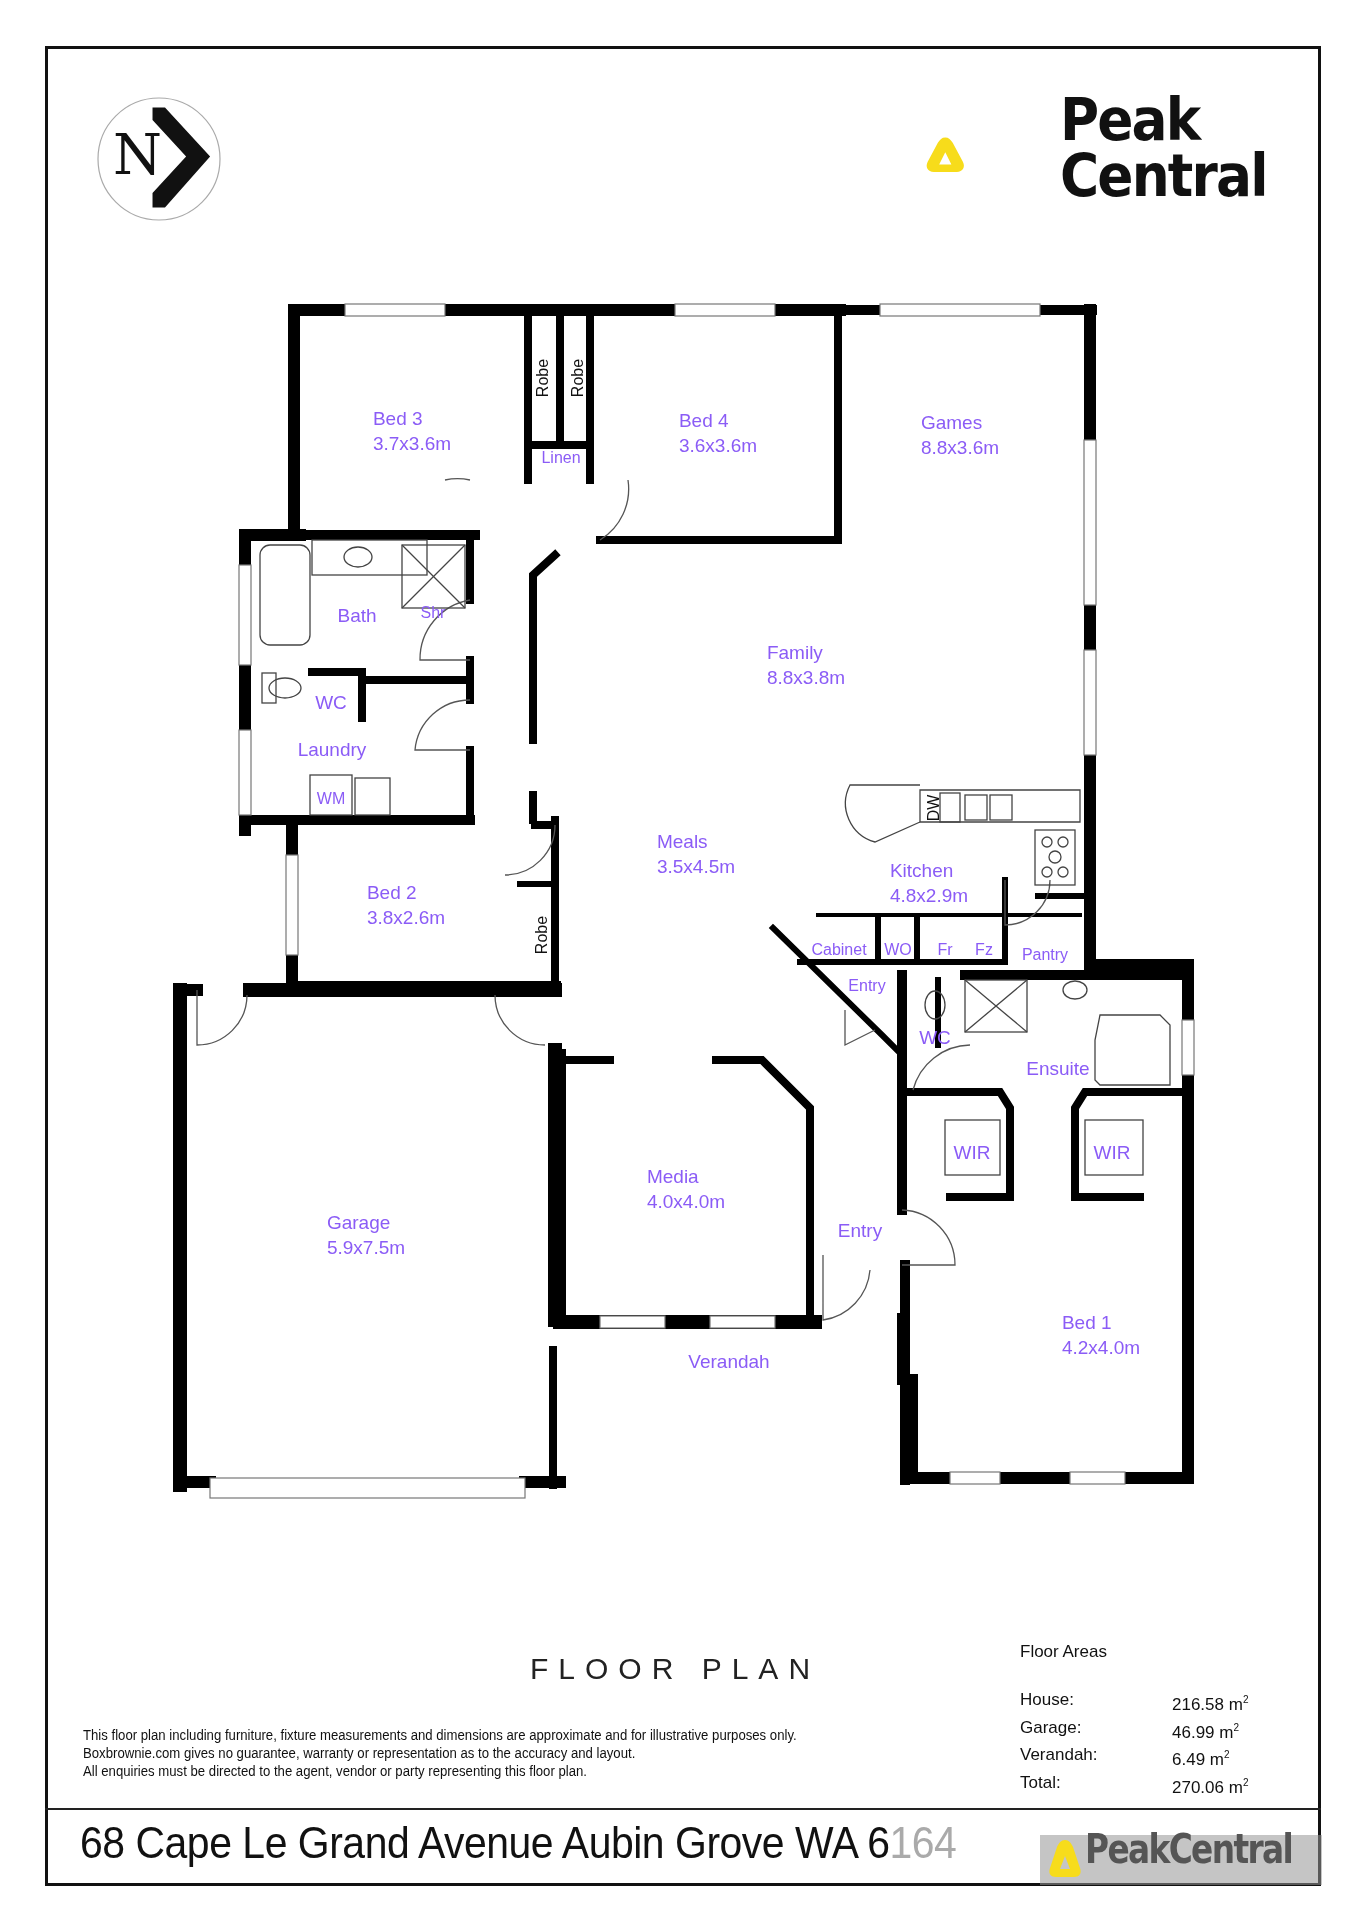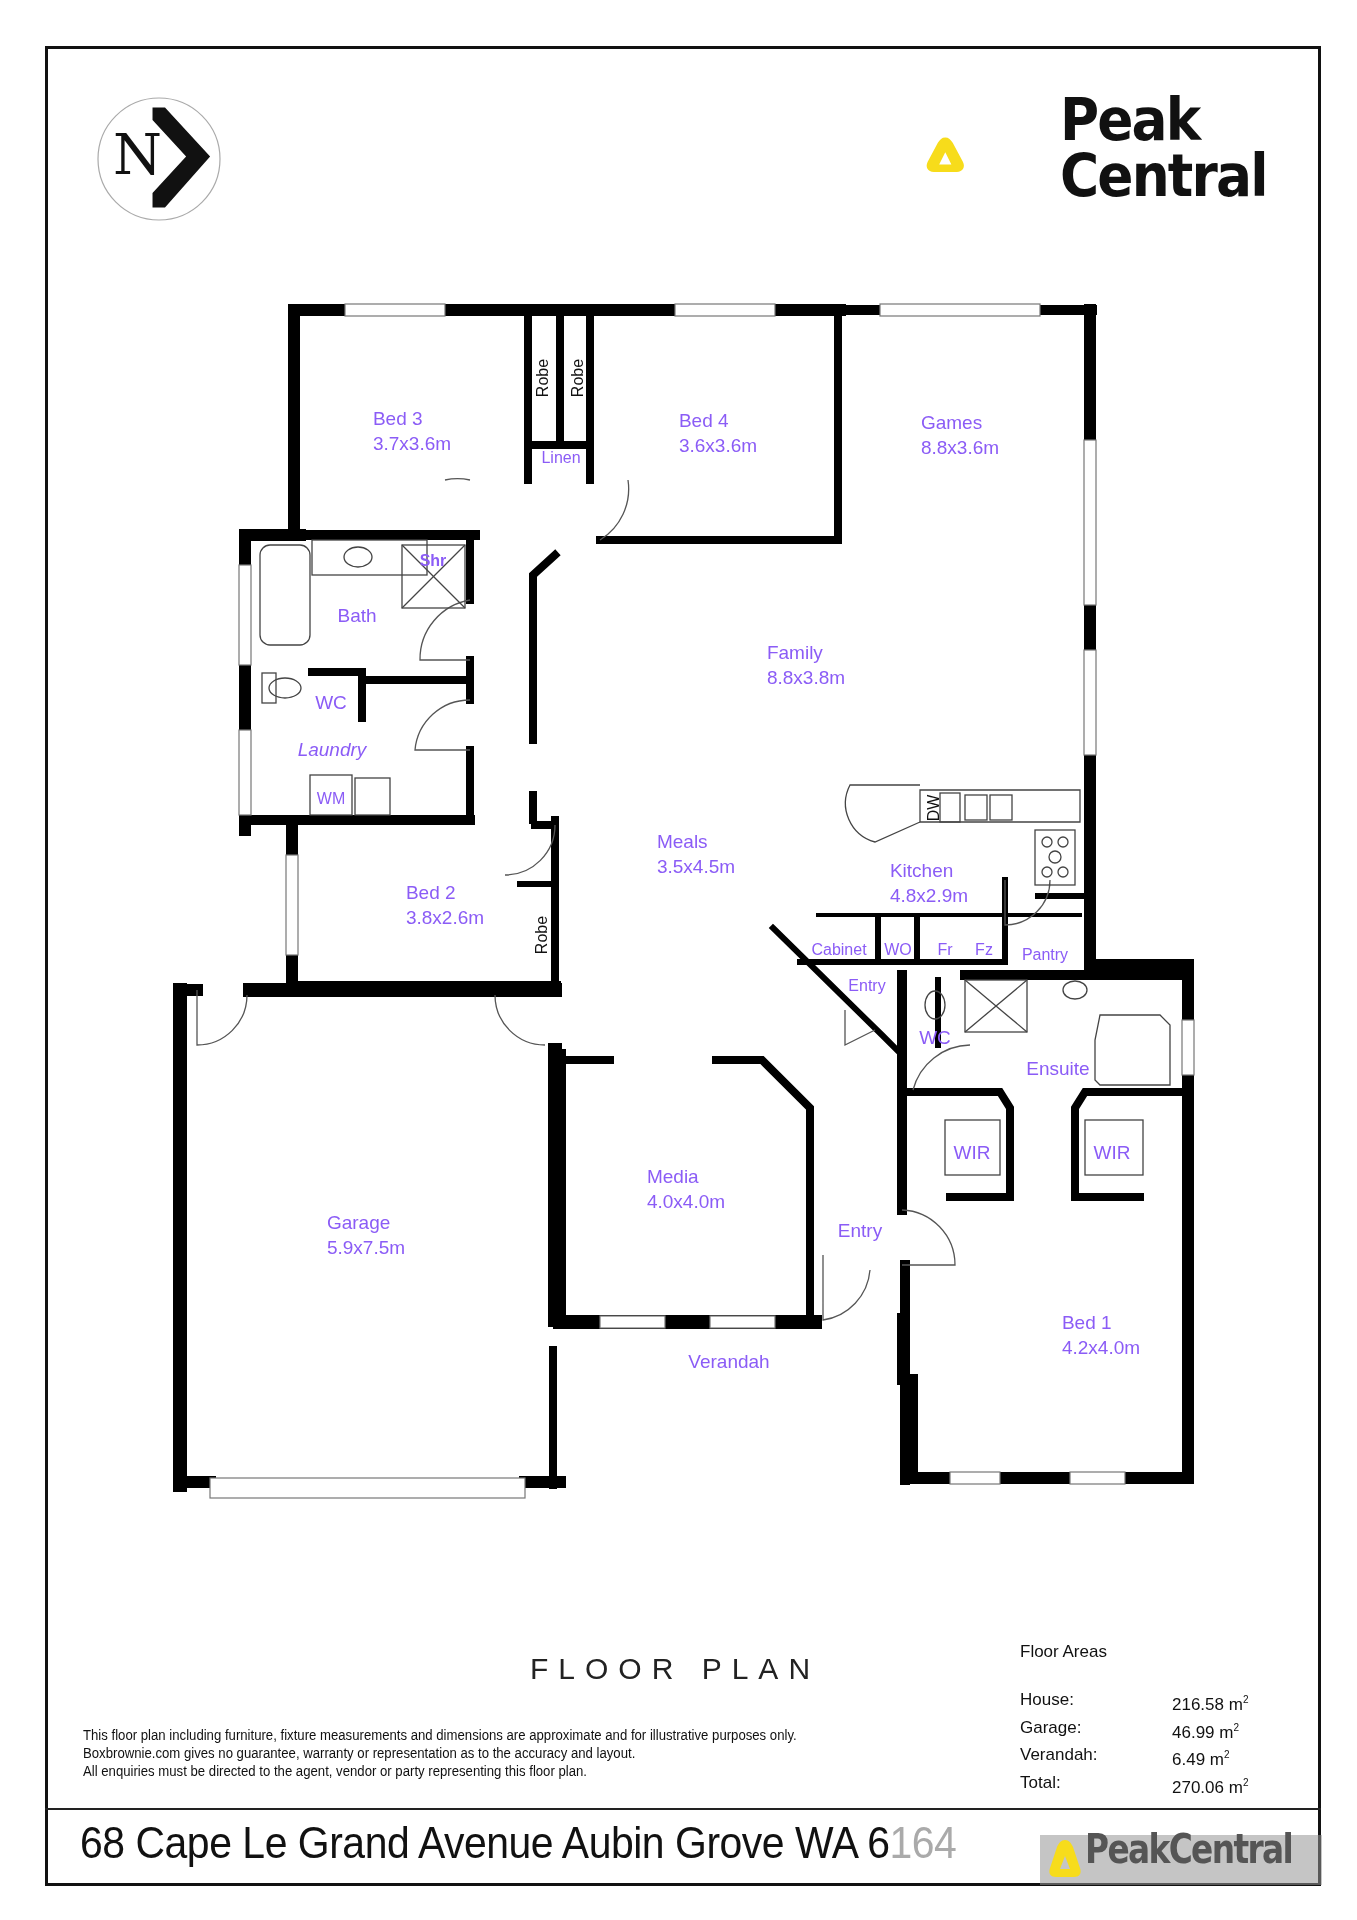--- a/index.html
+++ b/index.html
@@ -191,23 +191,23 @@
   <div>3.6x3.6m</div>
 </div>
 <div class="room" style="left:960px;top:410px;">
   <div>Games</div>
   <div>8.8x3.6m</div>
 </div>
 <div class="vert" style="left:543px;top:378px;">Robe</div>
 <div class="vert" style="left:578px;top:378px;">Robe</div>
 <div class="room small" style="left:561px;top:449px;">Linen</div>
 <div class="room" style="left:357px;top:603px;">Bath</div>
-<div class="room small" style="left:433px;top:552px;font-weight:bold;">Shr</div>
+<div class="room small" style="left:433px;top:604px;">Shr</div>
 <div class="room" style="left:331px;top:690px;">WC</div>
-<div class="room" style="left:332px;top:737px;font-style:italic;">Laundry</div>
+<div class="room" style="left:332px;top:737px;">Laundry</div>
 <div class="room small" style="left:331px;top:790px;">WM</div>
 <div class="room" style="left:806px;top:640px;">
   <div>Family</div>
   <div>8.8x3.8m</div>
 </div>
 <div class="room" style="left:696px;top:829px;">
   <div>Meals</div>
   <div>3.5x4.5m</div>
 </div>
 <div class="room" style="left:929px;top:858px;">
@@ -218,21 +218,21 @@
 <div class="room small" style="left:839px;top:941px;">Cabinet</div>
 <div class="room small" style="left:898px;top:941px;">WO</div>
 <div class="room small" style="left:945px;top:941px;">Fr</div>
 <div class="room small" style="left:984px;top:941px;">Fz</div>
 <div class="room small" style="left:1045px;top:946px;">Pantry</div>
 <div class="room small" style="left:867px;top:977px;">Entry</div>
 <div class="room" style="left:935px;top:1025px;">WC</div>
 <div class="room" style="left:1028px;top:1056px;margin-left:30px;">Ensuite</div>
 <div class="room" style="left:972px;top:1140px;">WIR</div>
 <div class="room" style="left:1112px;top:1140px;">WIR</div>
-<div class="room" style="left:406px;top:880px;margin-left:39px;">
+<div class="room" style="left:406px;top:880px;">
   <div>Bed 2</div>
   <div>3.8x2.6m</div>
 </div>
 <div class="vert" style="left:542px;top:935px;">Robe</div>
 <div class="room" style="left:366px;top:1210px;">
   <div>Garage</div>
   <div>5.9x7.5m</div>
 </div>
 <div class="room" style="left:686px;top:1164px;">
   <div>Media</div>

